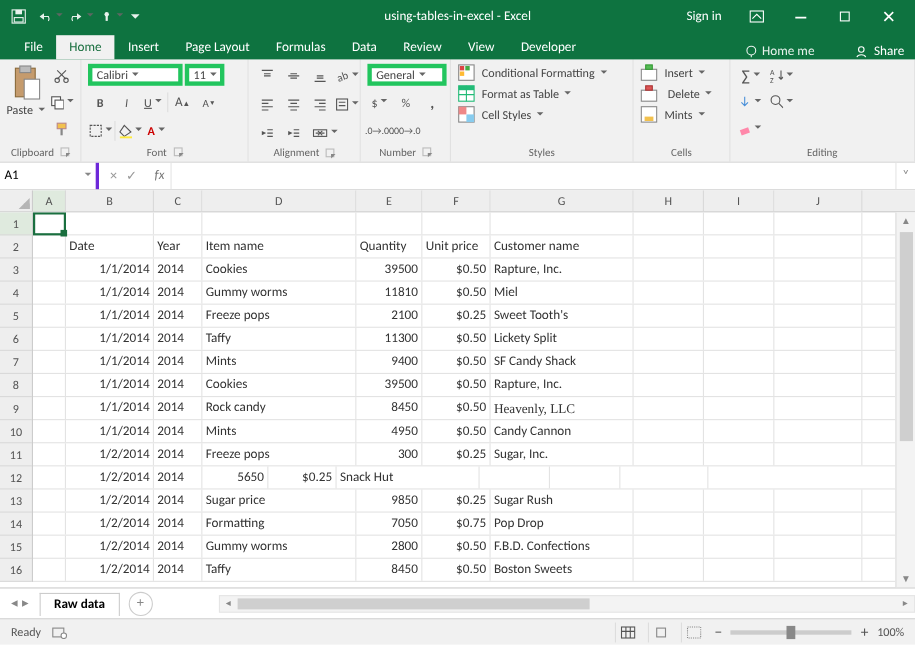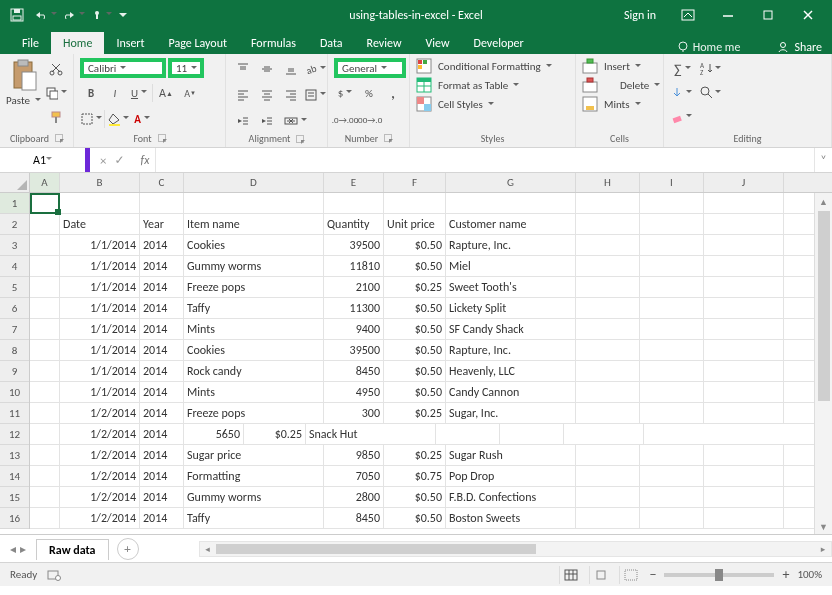--- a/index.html
+++ b/index.html
@@ -32,21 +32,21 @@
 .dd::after{content:"";display:inline-block;margin-left:3px;border:3px solid transparent;border-top-color:#666;vertical-align:middle}
 .sel{height:20px;border:4px solid #22c55e;background:#fff;display:flex;align-items:center;padding:0 4px;font-size:11px;gap:4px}
 .sel .arrow{border:3px solid transparent;border-top-color:#666;margin-top:2px}
 .col{display:flex;flex-direction:column;gap:2px}
 .row{display:flex;gap:2px;align-items:center}
 .bold{font-weight:700}
 .ital{font-style:italic}
 .under{text-decoration:underline}
 
 .namebox-row{height:25px;border-bottom:1px solid #d4d4d4;display:flex;align-items:stretch;background:#fff;font-size:12px}
-.namebox{width:90px;border-right:5px solid #6d28d9;display:flex;align-items:center;padding:0 4px;justify-content:center}
+.namebox{width:90px;border-right:3px solid #6d28d9;display:flex;align-items:center;padding:0 4px;justify-content:space-between}
 .fx-icons{display:flex;align-items:center;gap:8px;padding:0 10px;color:#999}
 .fx-label{font-style:italic;color:#777;padding:0 6px;display:flex;align-items:center}
 .formula-bar{flex:1;border-left:1px solid #e5e5e5;display:flex;align-items:center;padding:0 6px}
 .fb-expand{width:18px;border-left:1px solid #e5e5e5;display:flex;align-items:center;justify-content:center;color:#888}
 
 .grid-wrap{position:relative;height:361px;display:flex;flex-direction:column;overflow:hidden}
 .grid{display:flex;flex:1;overflow:hidden}
 .gcol-h-row{display:flex;height:20px;background:#eee;border-bottom:1px solid #ccc}
 .selall{width:30px;border-right:1px solid #ccc;background:#eee;position:relative}
 .selall::after{content:"";position:absolute;right:2px;bottom:2px;border:5px solid transparent;border-right-color:#b5b5b5;border-bottom-color:#b5b5b5}
@@ -418,21 +418,21 @@
             <rect x="5" y="1" width="6" height="4" fill="#5b5" stroke="#393"></rect>
           </svg>
           <span style="margin-left:4px">Insert</span>
           <span class="dd"></span>
         </div>
       <div class="row">
           <svg width="16" height="16">
             <rect x="1" y="5" width="14" height="10" fill="#fff" stroke="#888"></rect>
             <rect x="5" y="1" width="6" height="4" fill="#d55" stroke="#a33"></rect>
           </svg>
-          <span style="margin-left:20px">Delete</span>
+          <span style="margin-left:7px">Delete</span>
           <span class="dd"></span>
         </div>
       <div class="row">
           <svg width="16" height="16">
             <rect x="1" y="1" width="14" height="14" fill="#fff" stroke="#888"></rect>
             <rect x="4" y="10" width="8" height="4" fill="#f2c14e"></rect>
           </svg>
           <span style="margin-left:4px">Mints</span>
           <span class="dd"></span>
         </div>
@@ -626,21 +626,21 @@
               <div class="cell" style="width: 64px;"></div>
               <div class="cell" style="width: 80px;"></div>
             </div>
             <div class="crow">
               <div class="cell" style="width: 30px;"></div>
               <div class="cell r" style="width: 80px;">1/1/2014</div>
               <div class="cell" style="width: 44px;">2014</div>
               <div class="cell" style="width: 140px;">Rock candy</div>
               <div class="cell r" style="width: 60px;">8450</div>
               <div class="cell r" style="width: 62px;">$0.50</div>
-              <div class="cell" style="width: 130px;">Heavenly, LLC</div>
+              <div class="cell" style="width: 130px; font-family: Liberation Serif, serif;">Heavenly, LLC</div>
               <div class="cell" style="width: 64px;"></div>
               <div class="cell" style="width: 64px;"></div>
               <div class="cell" style="width: 80px;"></div>
             </div>
             <div class="crow">
               <div class="cell" style="width: 30px;"></div>
               <div class="cell r" style="width: 80px;">1/1/2014</div>
               <div class="cell" style="width: 44px;">2014</div>
               <div class="cell" style="width: 140px;">Mints</div>
               <div class="cell r" style="width: 60px;">4950</div>

